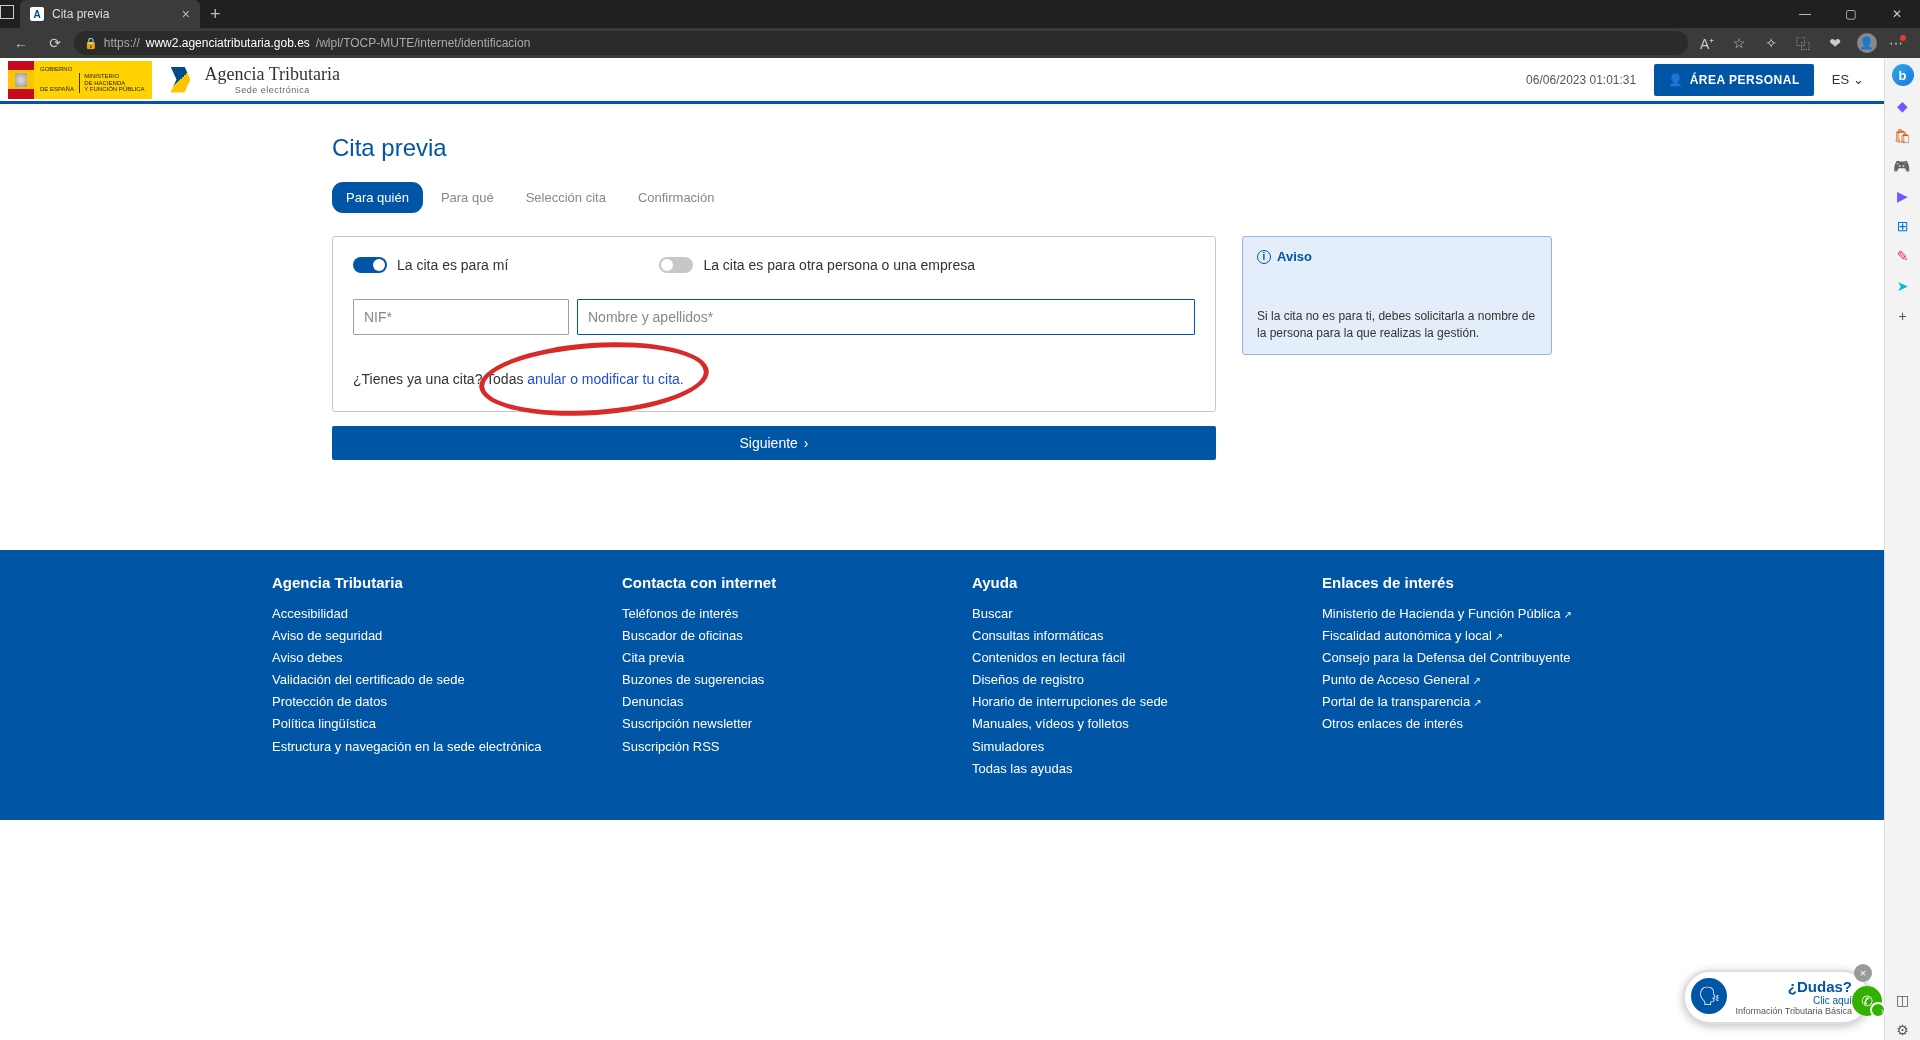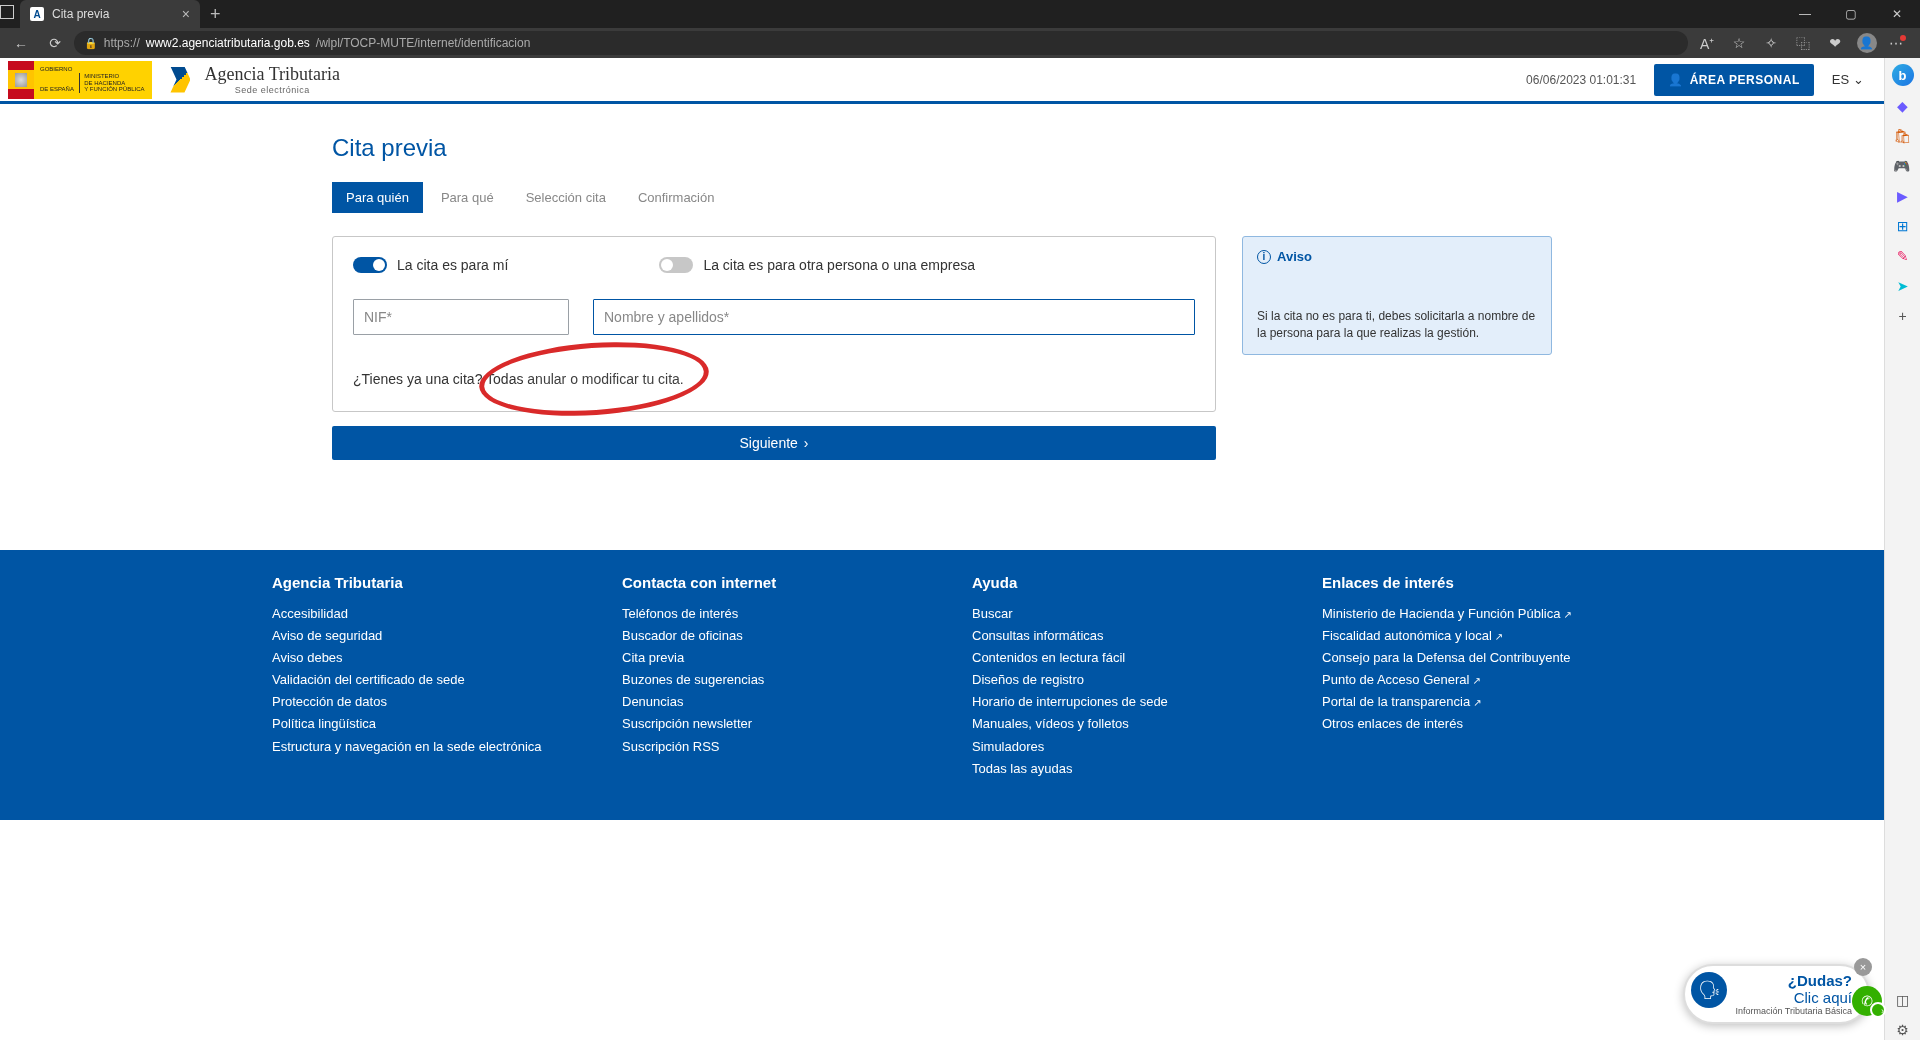--- a/index.html
+++ b/index.html
@@ -53,39 +53,39 @@
 .site-header-right { margin-left: auto; display: flex; align-items: center; gap: 18px; }
 .timestamp { font-size: 12px; color: #555; }
 .area-personal { background: #0055a4; color: #fff; border: none; padding: 9px 14px; font-size: 12px; font-weight: bold; letter-spacing: 0.5px; display: flex; align-items: center; gap: 6px; border-radius: 2px; cursor: pointer; }
 .lang-select { font-size: 13px; color: #333; display: flex; align-items: center; gap: 4px; cursor: pointer; }
 
 
 .main-wrap { max-width: 1340px; margin: 0 auto; padding: 30px 60px 0 60px; }
 .page-title-h { font-size: 24px; color: #0055a4; font-weight: 400; margin-bottom: 20px; }
 .tabs-row { display: flex; gap: 4px; border-bottom: 1px solid transparent; margin-bottom: 22px; }
 .step-tab { padding: 8px 14px; font-size: 13px; color: #888; cursor: pointer; }
-.step-tab.active { background: #0055a4; color: #fff; border-radius: 0; }
+.step-tab.active { background: #0055a4; color: #fff; border-radius: 11px; }
 
 .content-columns { display: flex; gap: 26px; align-items: flex-start; }
 .form-panel { flex: 1; border: 1px solid #c7c7c7; border-radius: 3px; padding: 20px 20px 24px 20px; }
 .toggle-row { display: flex; margin-bottom: 26px; }
 .toggle-item { display: flex; align-items: center; gap: 10px; font-size: 14px; color: #333; }
 .toggle-sw { width: 34px; height: 16px; border-radius: 8px; background: #0055a4; position: relative; cursor: pointer; }
 .toggle-sw::after { content: ""; position: absolute; right: 2px; top: 2px; width: 12px; height: 12px; background: #fff; border-radius: 50%; }
 .toggle-sw.off { background: #c7c7c7; }
 .toggle-sw.off::after { right: auto; left: 2px; }
 .intro-label { font-size: 14px; color: #333; margin-bottom: 12px; }
-.input-row { display: flex; gap: 24px; justify-content: space-between; }
+.input-row { display: flex; gap: 8px; justify-content: space-between; }
 .txt-input { height: 36px; border: 1px solid #9aa0a6; padding: 0 10px; font-size: 14px; border-radius: 1px; }
 .txt-input.nif { width: 216px; }
 .txt-input.name { flex: 1; border-color: #0055a4; }
 .txt-input::placeholder { color: #888; }
 
 .existing-row { margin-top: 36px; font-size: 14px; color: #333; position: relative; }
-.existing-row a { color: #404040; text-decoration: none; cursor: pointer; }
+.existing-row a { color: #1d4ed8; text-decoration: none; cursor: pointer; }
 .red-ellipse { position: absolute; left: 126px; top: -28px; width: 230px; height: 72px; border: 5px solid #d92a2a; border-radius: 50%; transform: rotate(-4deg); pointer-events: none; }
 
 .next-btn { width: 100%; margin-top: 14px; background: #0055a4; color: #fff; border: none; height: 34px; font-size: 14px; display: flex; align-items: center; justify-content: center; gap: 6px; cursor: pointer; border-radius: 2px; }
 
 .aviso-box { width: 310px; border: 1px solid #8fb8e0; background: #e3eefa; border-radius: 3px; padding: 12px 14px; }
 .aviso-head { display: flex; align-items: center; gap: 6px; color: #0055a4; font-weight: bold; font-size: 13px; margin-bottom: 6px; }
 .aviso-body { font-size: 12px; color: #333; line-height: 1.4; margin-top: 44px; }
 
 
 .footer { background: #0055a4; color: #fff; margin-top: 90px; padding: 24px 60px 40px 60px; }
@@ -93,21 +93,21 @@
 .footer-col { flex: 1; }
 .footer-col h4 { font-size: 15px; font-weight: 600; margin-bottom: 12px; }
 .footer-col ul { list-style: none; }
 .footer-col li { font-size: 13px; line-height: 1.7; cursor: pointer; }
 .ext-icon { font-size: 10px; margin-left: 3px; }
 
 
 .dudas-widget { position: fixed; right: 50px; bottom: 16px; background: #fff; border-radius: 30px 30px 30px 30px; padding: 6px 16px 6px 50px; box-shadow: 0 2px 10px rgba(0,0,0,0.25); display: flex; flex-direction: column; align-items: flex-end; border: 2px solid #ddd; }
 .dudas-head-icon { position: absolute; left: 6px; top: 6px; width: 36px; height: 36px; border-radius: 50%; background: #0055a4; display: flex; align-items: center; justify-content: center; color: #fff; font-size: 18px;}
 .dudas-title { color: #0055a4; font-weight: bold; font-size: 15px; }
-.dudas-sub { color: #0055a4; font-size: 15px; }
+.dudas-sub { color: #0055a4; font-size: 10px; }
 .dudas-foot { color: #555; font-size: 9px; }
 .dudas-close { position: absolute; right: -4px; top: -8px; width: 18px; height: 18px; background: #999; color: #fff; border-radius: 50%; display: flex; align-items: center; justify-content: center; font-size: 11px; cursor: pointer;}
 .dudas-phone { position: absolute; right: -14px; bottom: 6px; width: 30px; height: 30px; background: #33b000; border-radius: 50%; display: flex; align-items: center; justify-content: center; color: #fff; font-size: 14px;}
 .dudas-phone::after{ content:""; position:absolute; right:-4px; bottom:-2px; width:12px; height:12px; background:#33b000; border-radius:50%; border:2px solid #fff;}
 .dudas-phone .chev{position:absolute; right:-2px; bottom:0px; font-size:9px; color:#fff; z-index:2;}
 
 .info-circle { width: 14px; height: 14px; border: 1.5px solid #0055a4; border-radius: 50%; display: inline-flex; align-items: center; justify-content: center; font-size: 10px; color: #0055a4; font-weight: bold;}
 </style>
 </head>
 <body>

